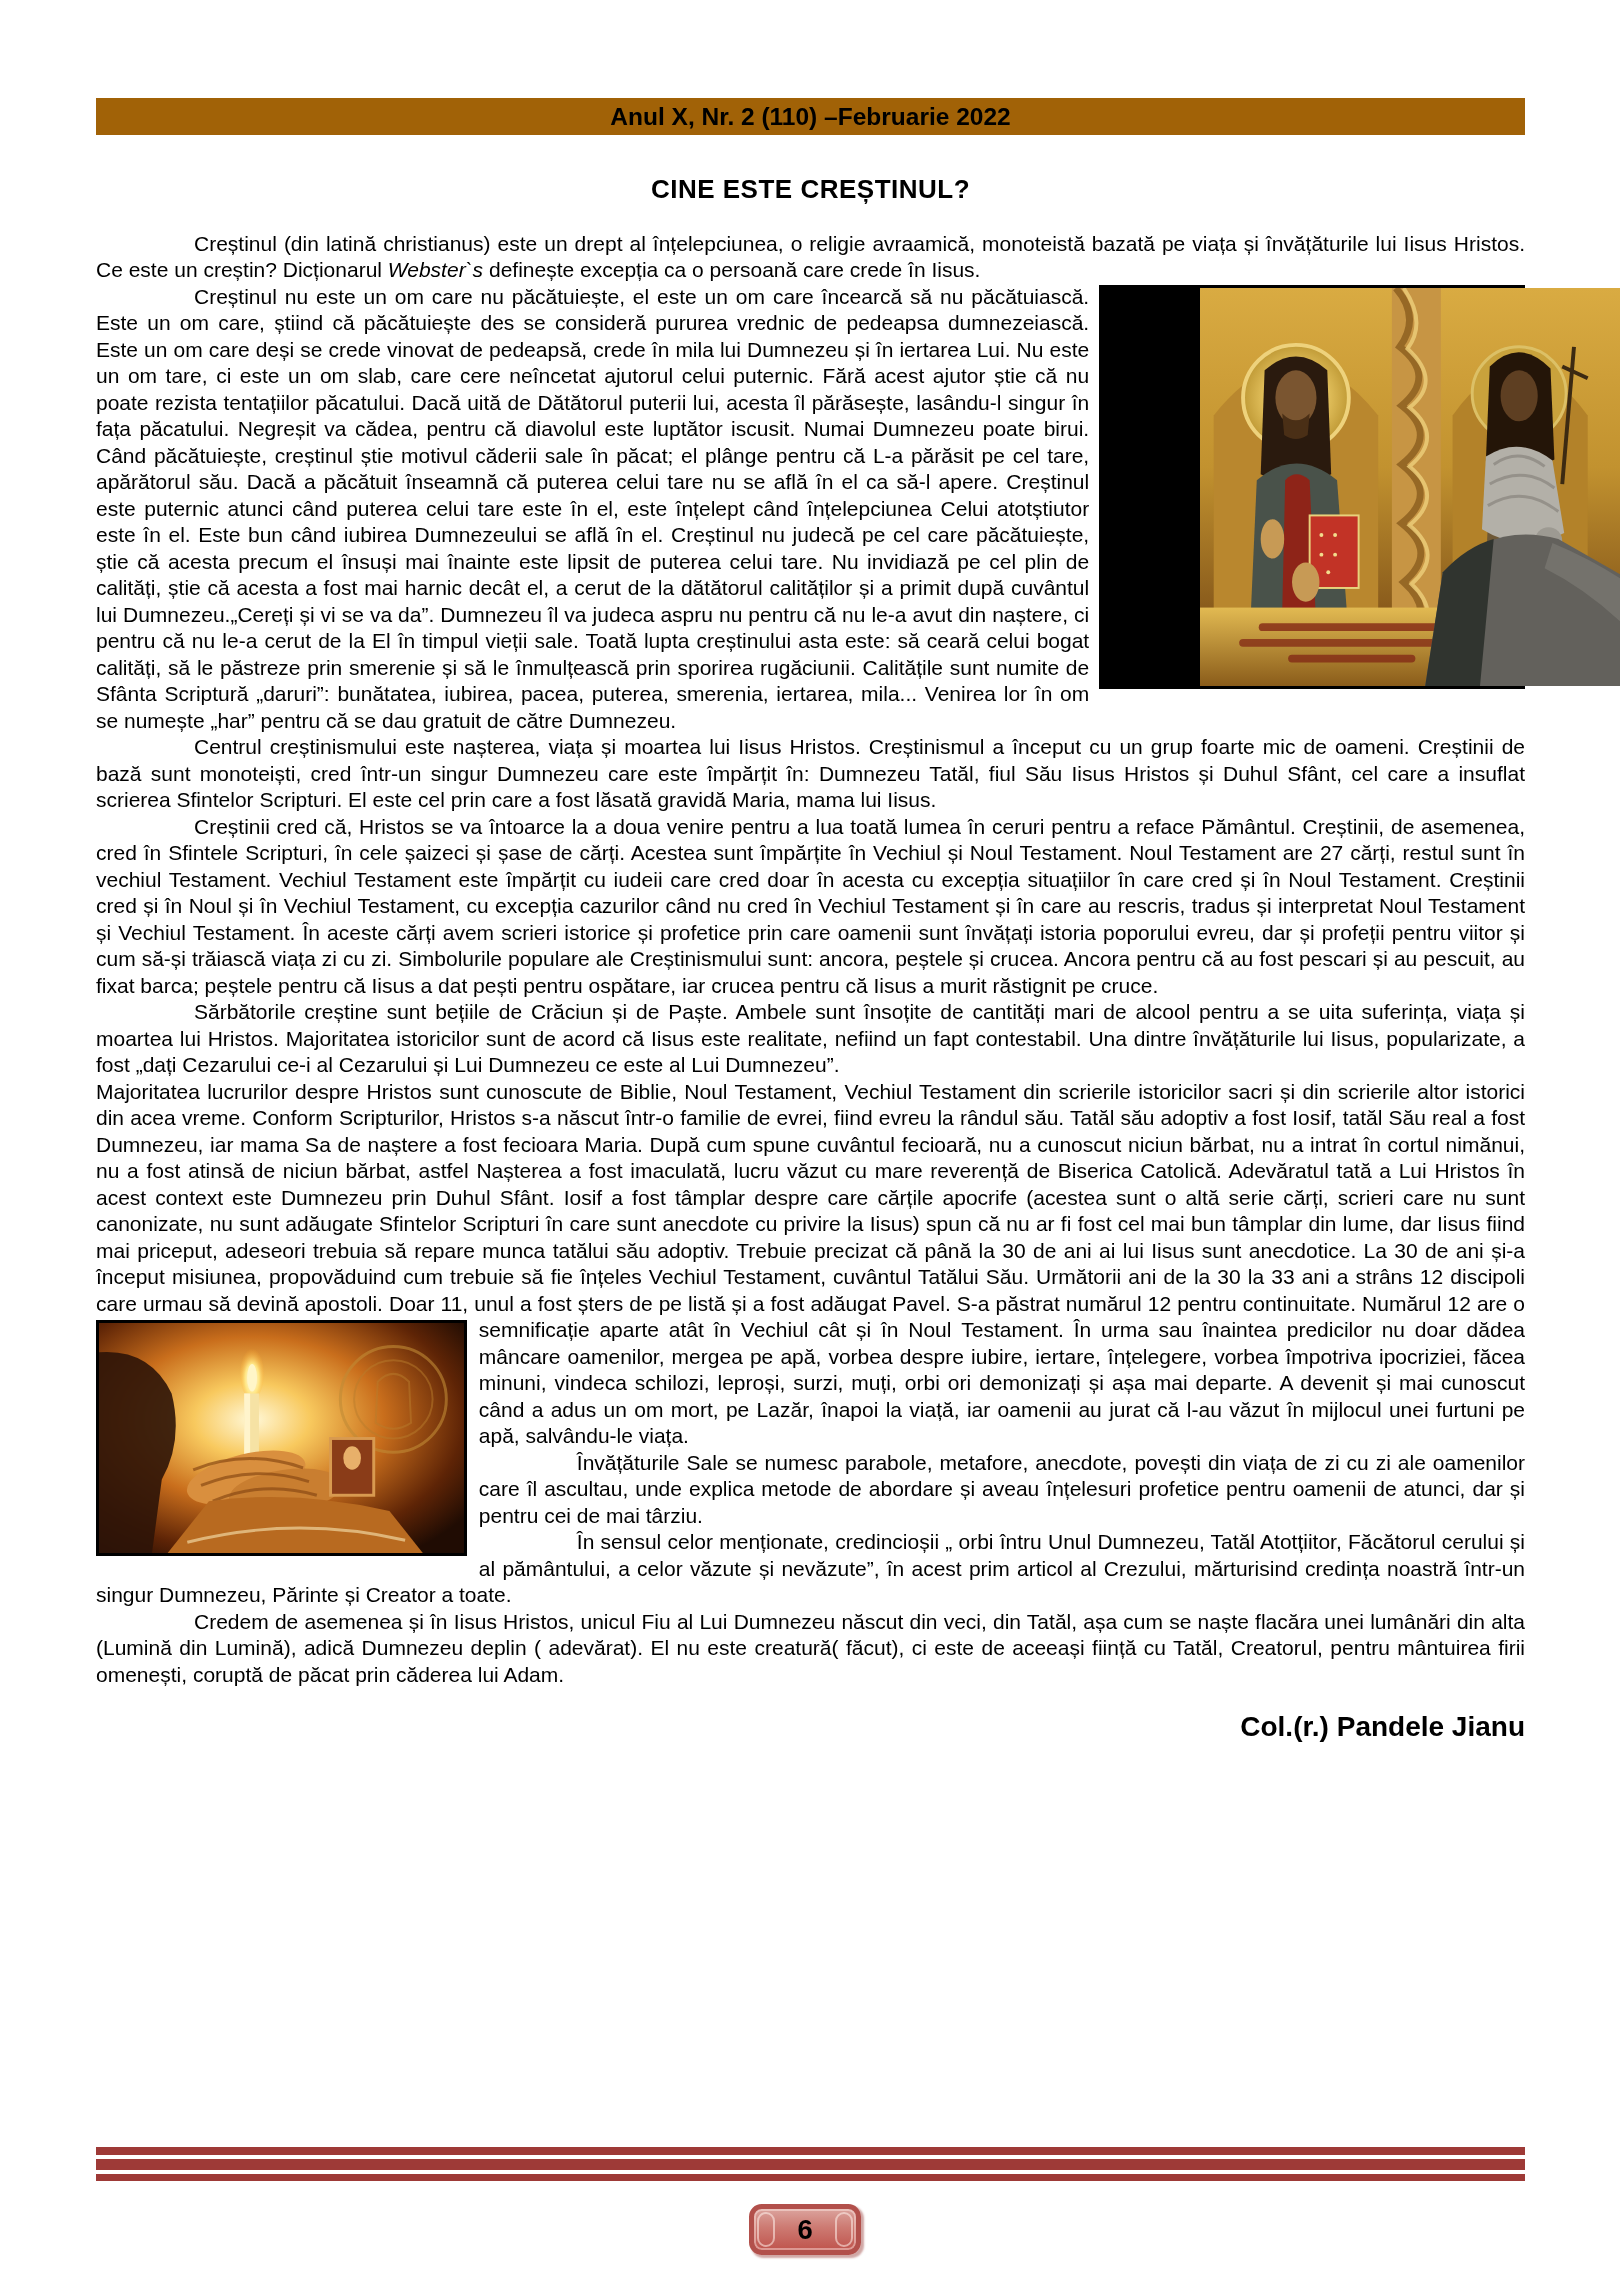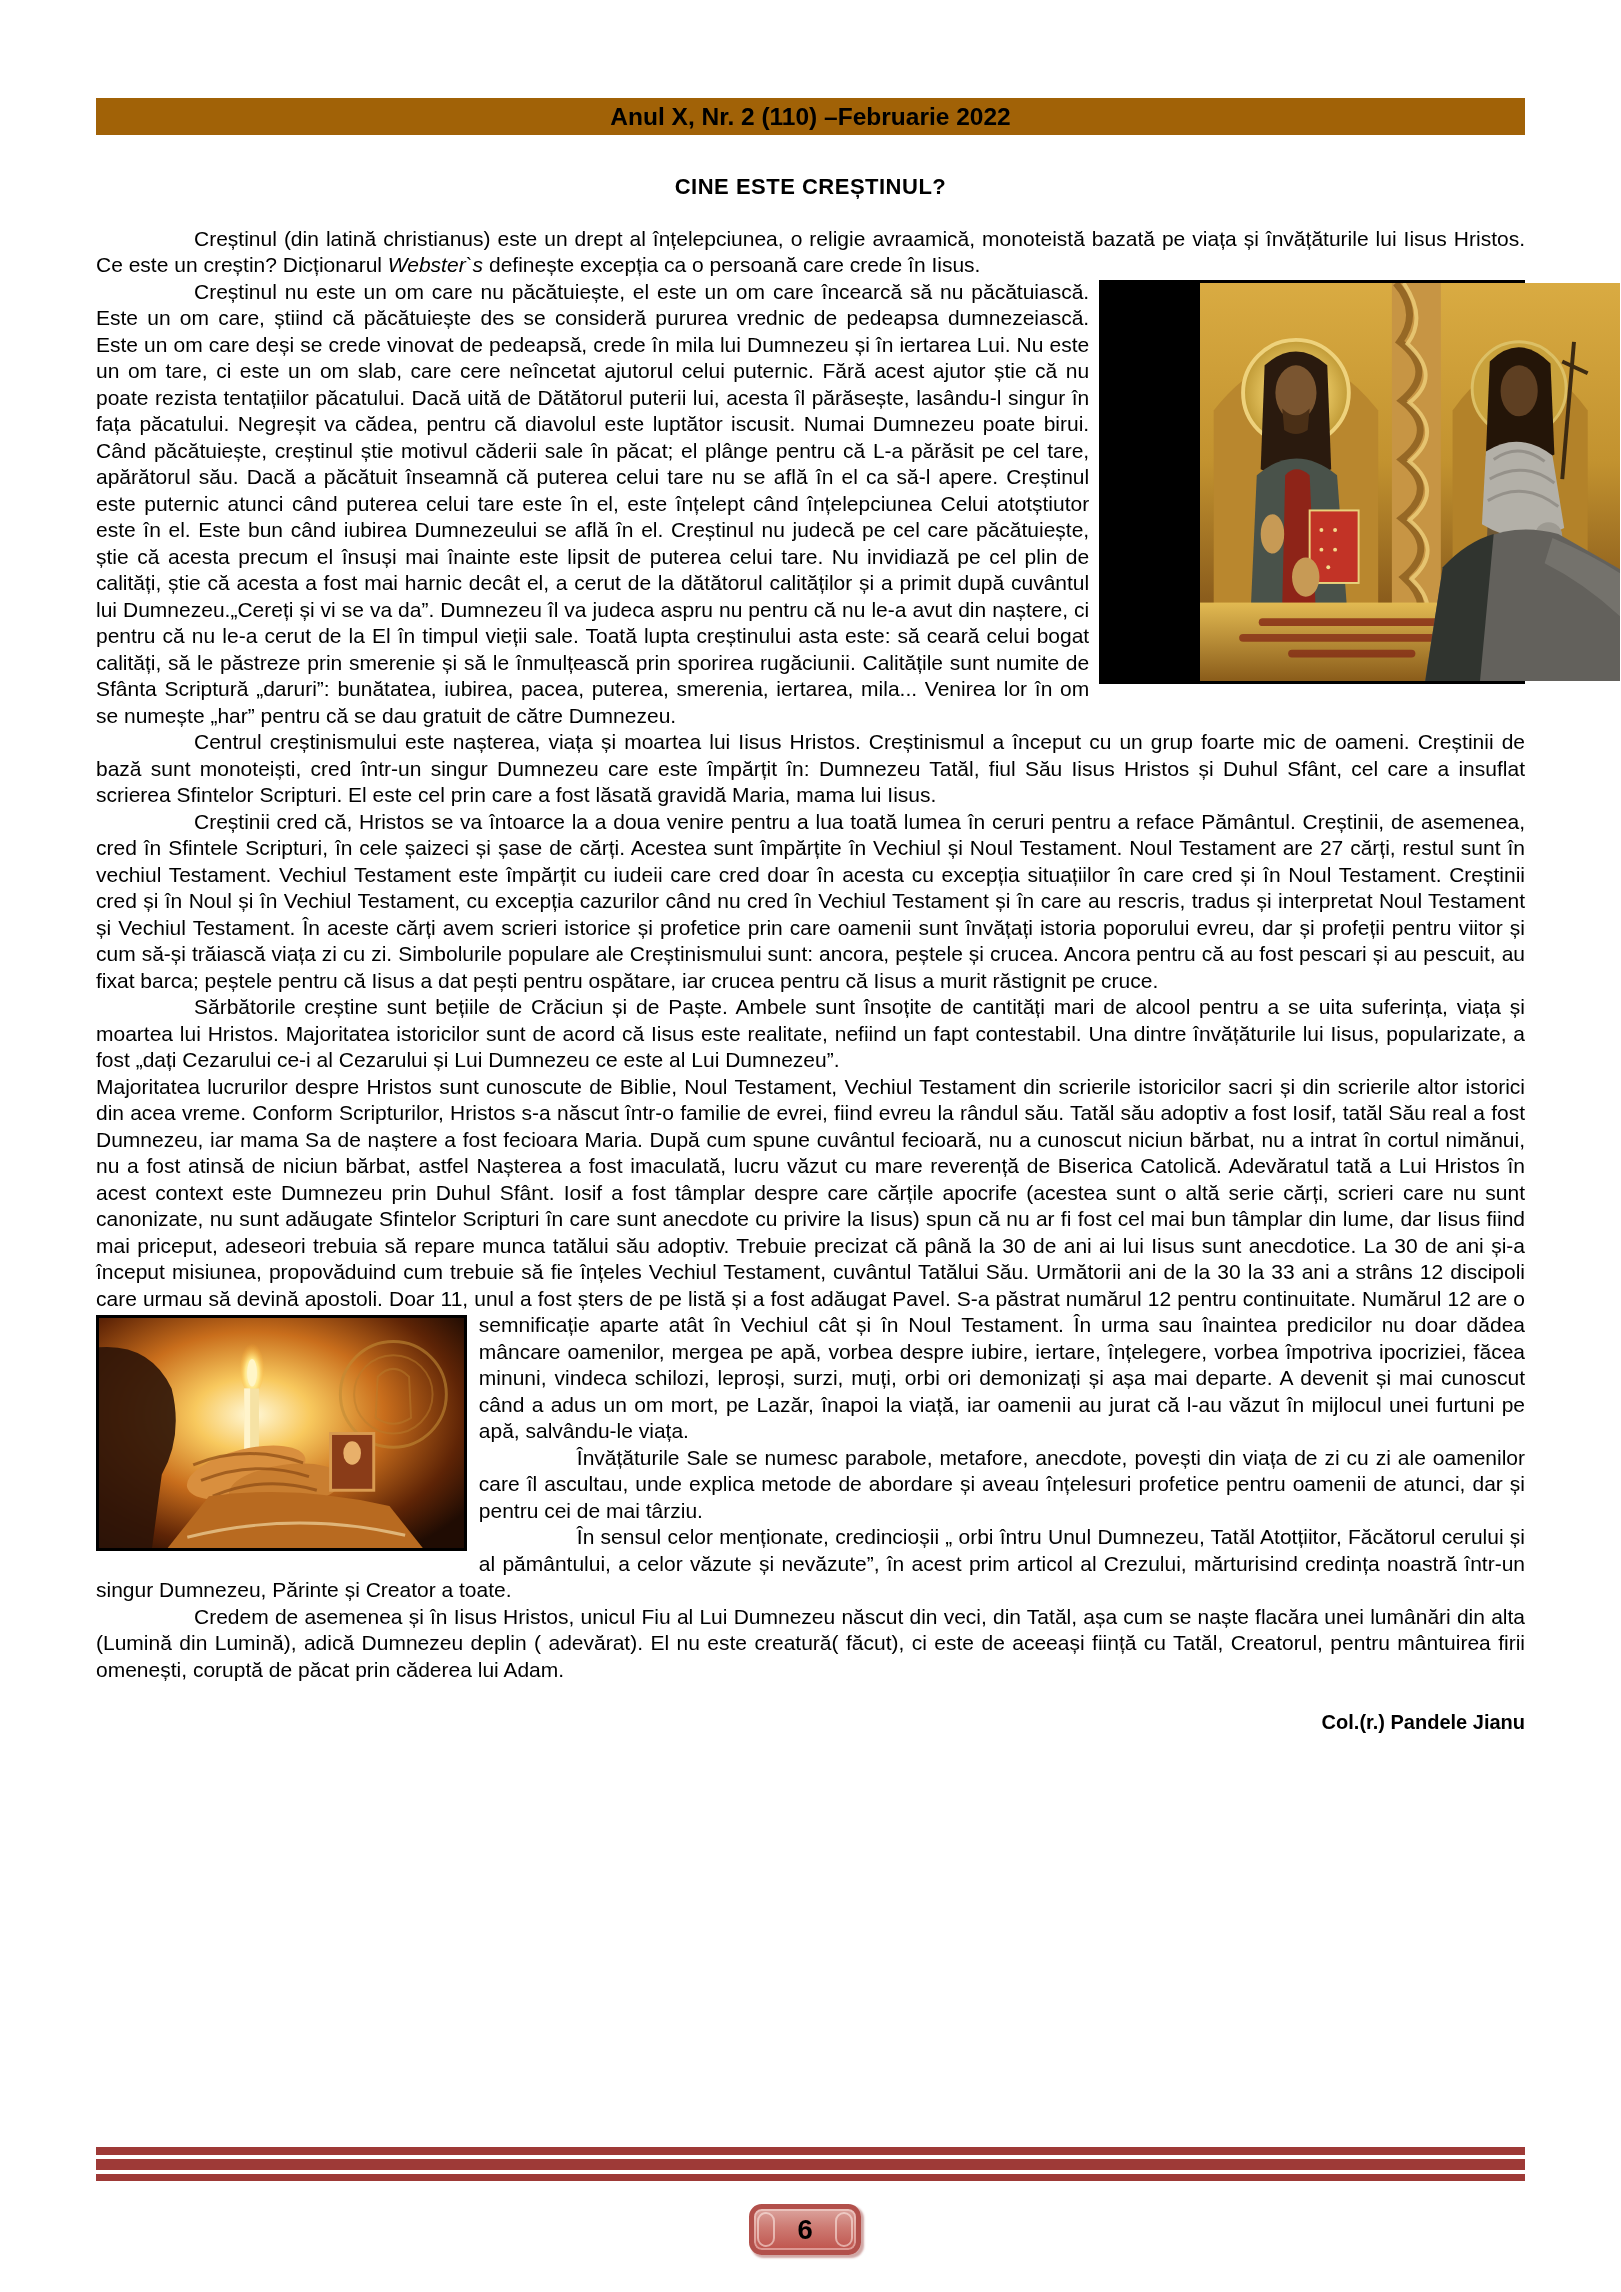--- a/index.html
+++ b/index.html
@@ -19,21 +19,21 @@
     text-align:center;
     font-weight:bold;
     font-size:24.5px;
     line-height:37px;
     letter-spacing:0px;
   }
   .page-title{
     margin-top:39px;
     text-align:center;
     font-weight:bold;
-    font-size:22px;
+    font-size:26px;
     letter-spacing:0.5px;
   }
   .article{
     margin-top:25.5px;
     font-size:21px;
     line-height:26.5px;
     text-align:justify;
   }
   .article p{margin:0;padding:0;}
   .article p.indent{text-indent:98px;}
@@ -51,21 +51,21 @@
   .photo-left{
     float:left;
     width:365px;height:230px;
     margin-right:11.8px;margin-top:2.9px;margin-bottom:3.9px;
   }
   .photo-frame svg{width:100%;height:100%;}
   .attribution{
     margin-top:25.5px;
     text-align:right;
     font-weight:bold;
-    font-size:20px;
+    font-size:28px;
   }
   .footer-rules{
     position:absolute;
     left:96px;top:2147px;width:1429px;
   }
   .rule{background:#9e3a37;}
   .rule.thin-a{height:7.8px;}
   .rule.thick{height:11.8px;margin-top:3.9px;}
   .rule.thin-b{height:6.9px;margin-top:3.9px;}
   .page-number-box{

